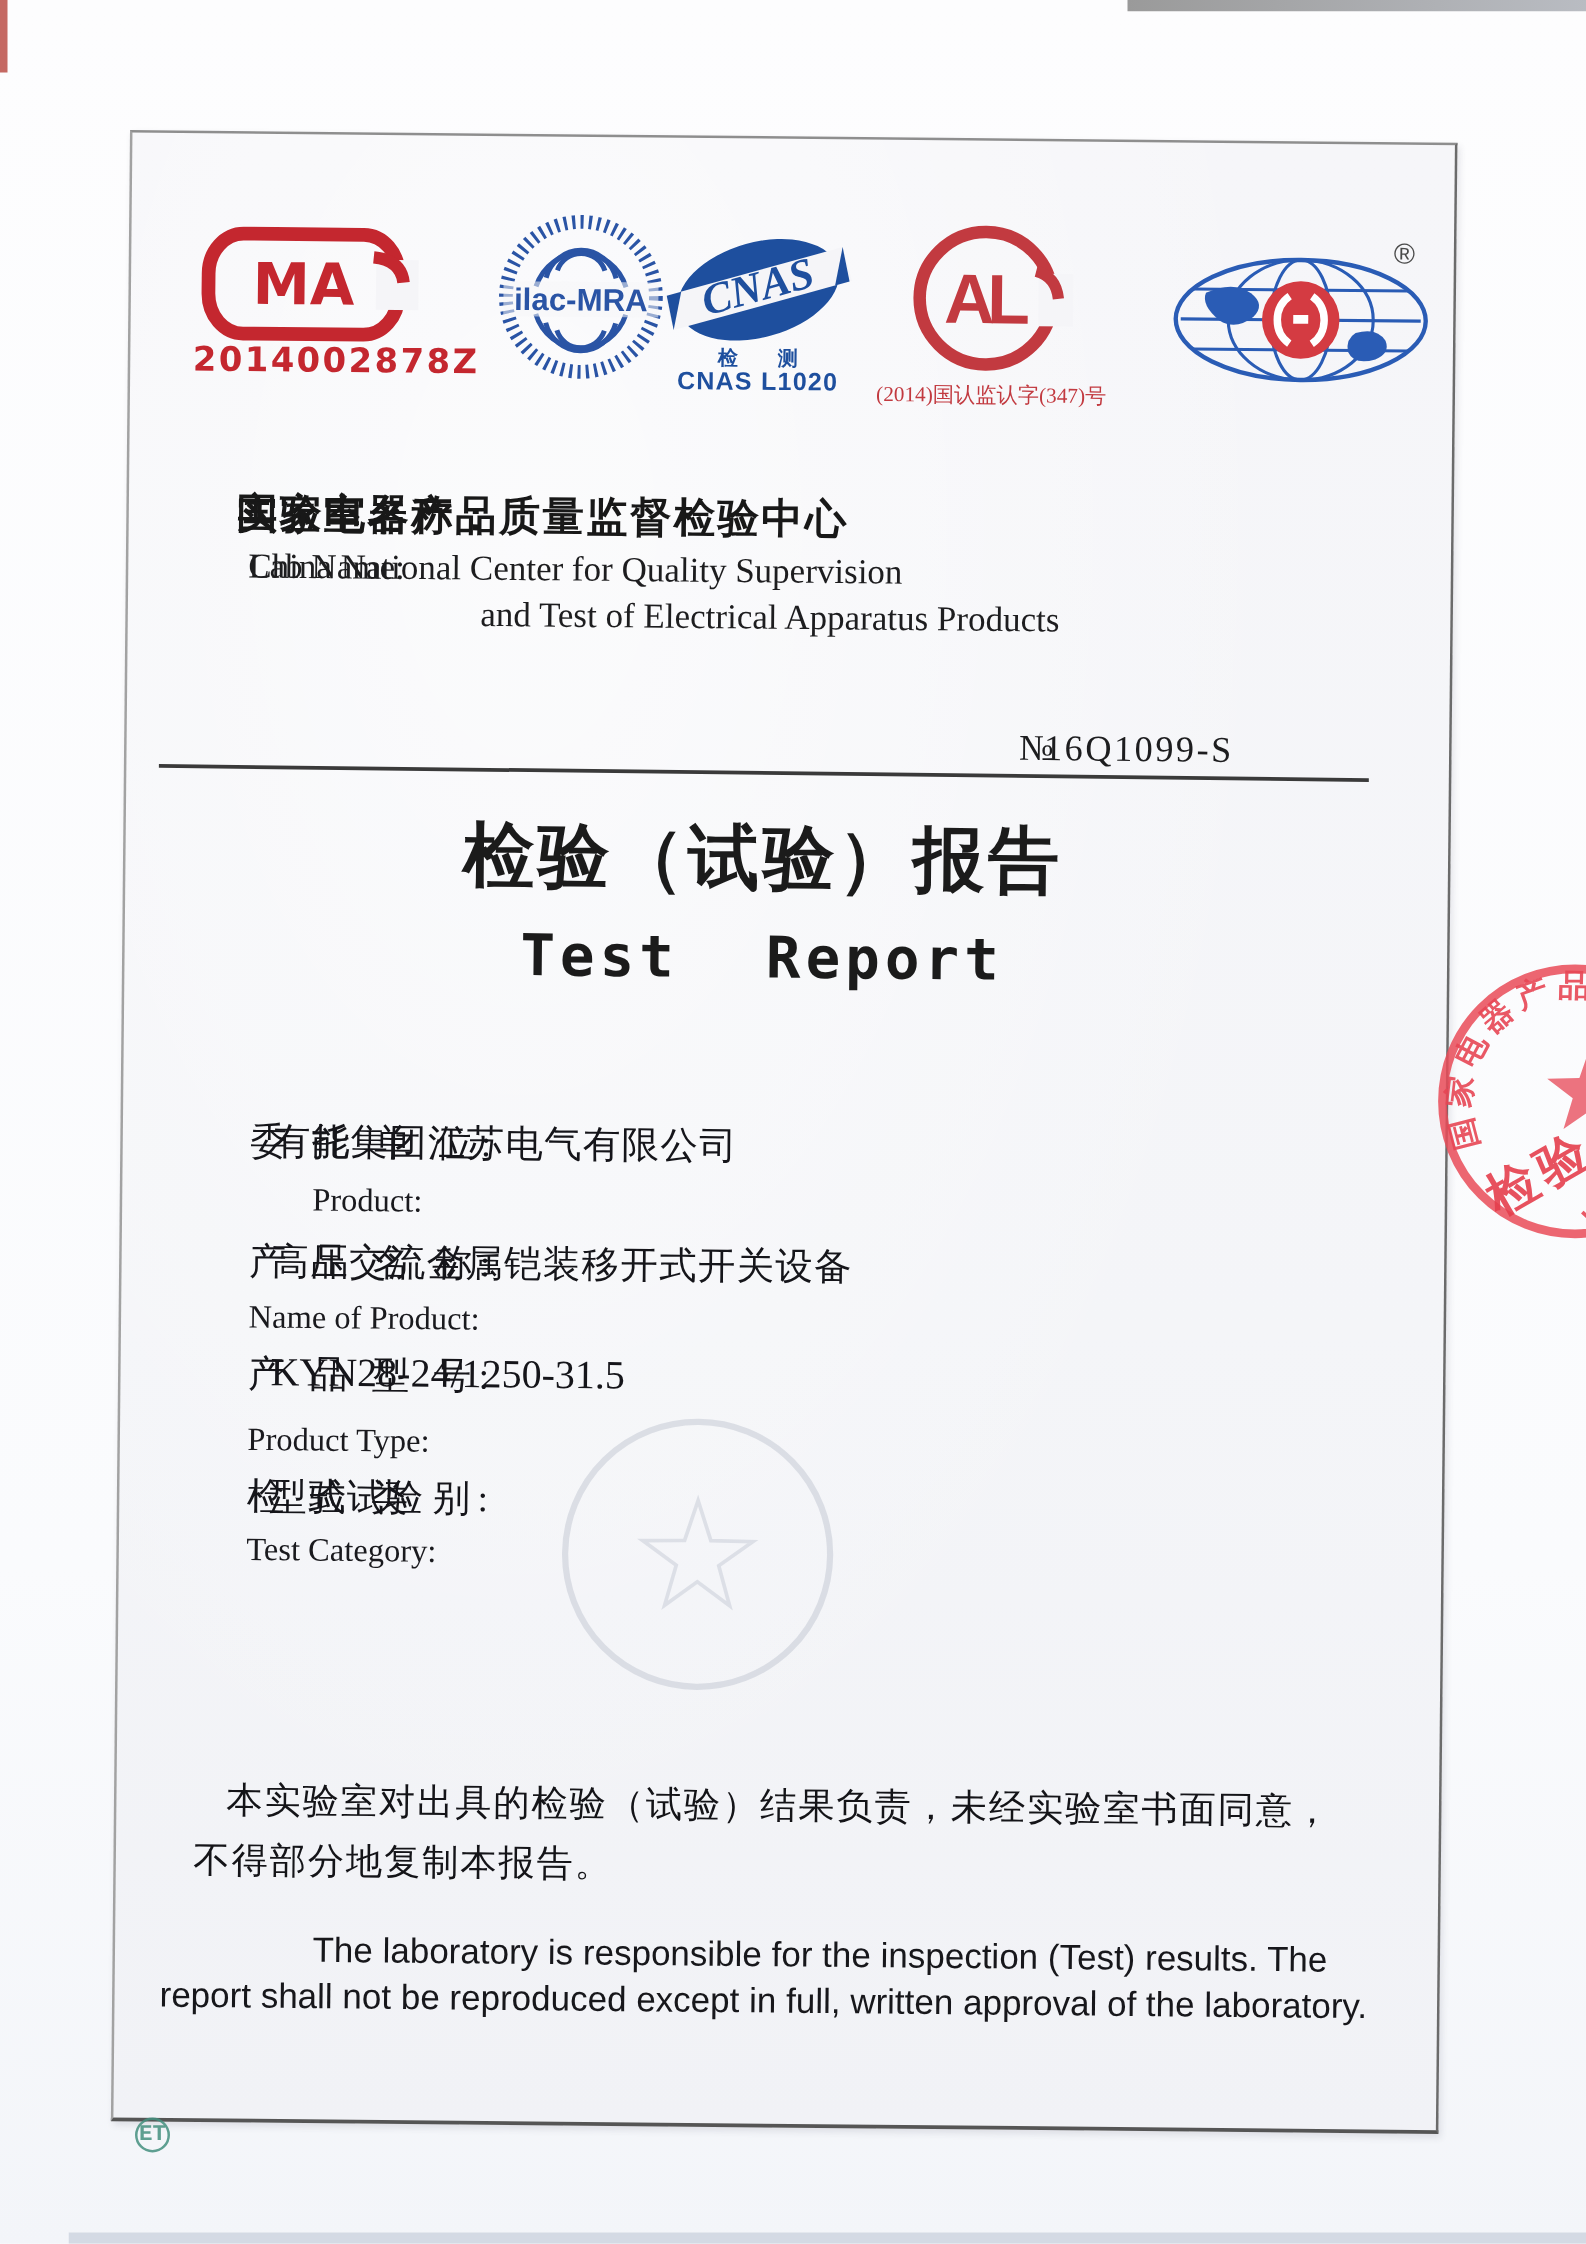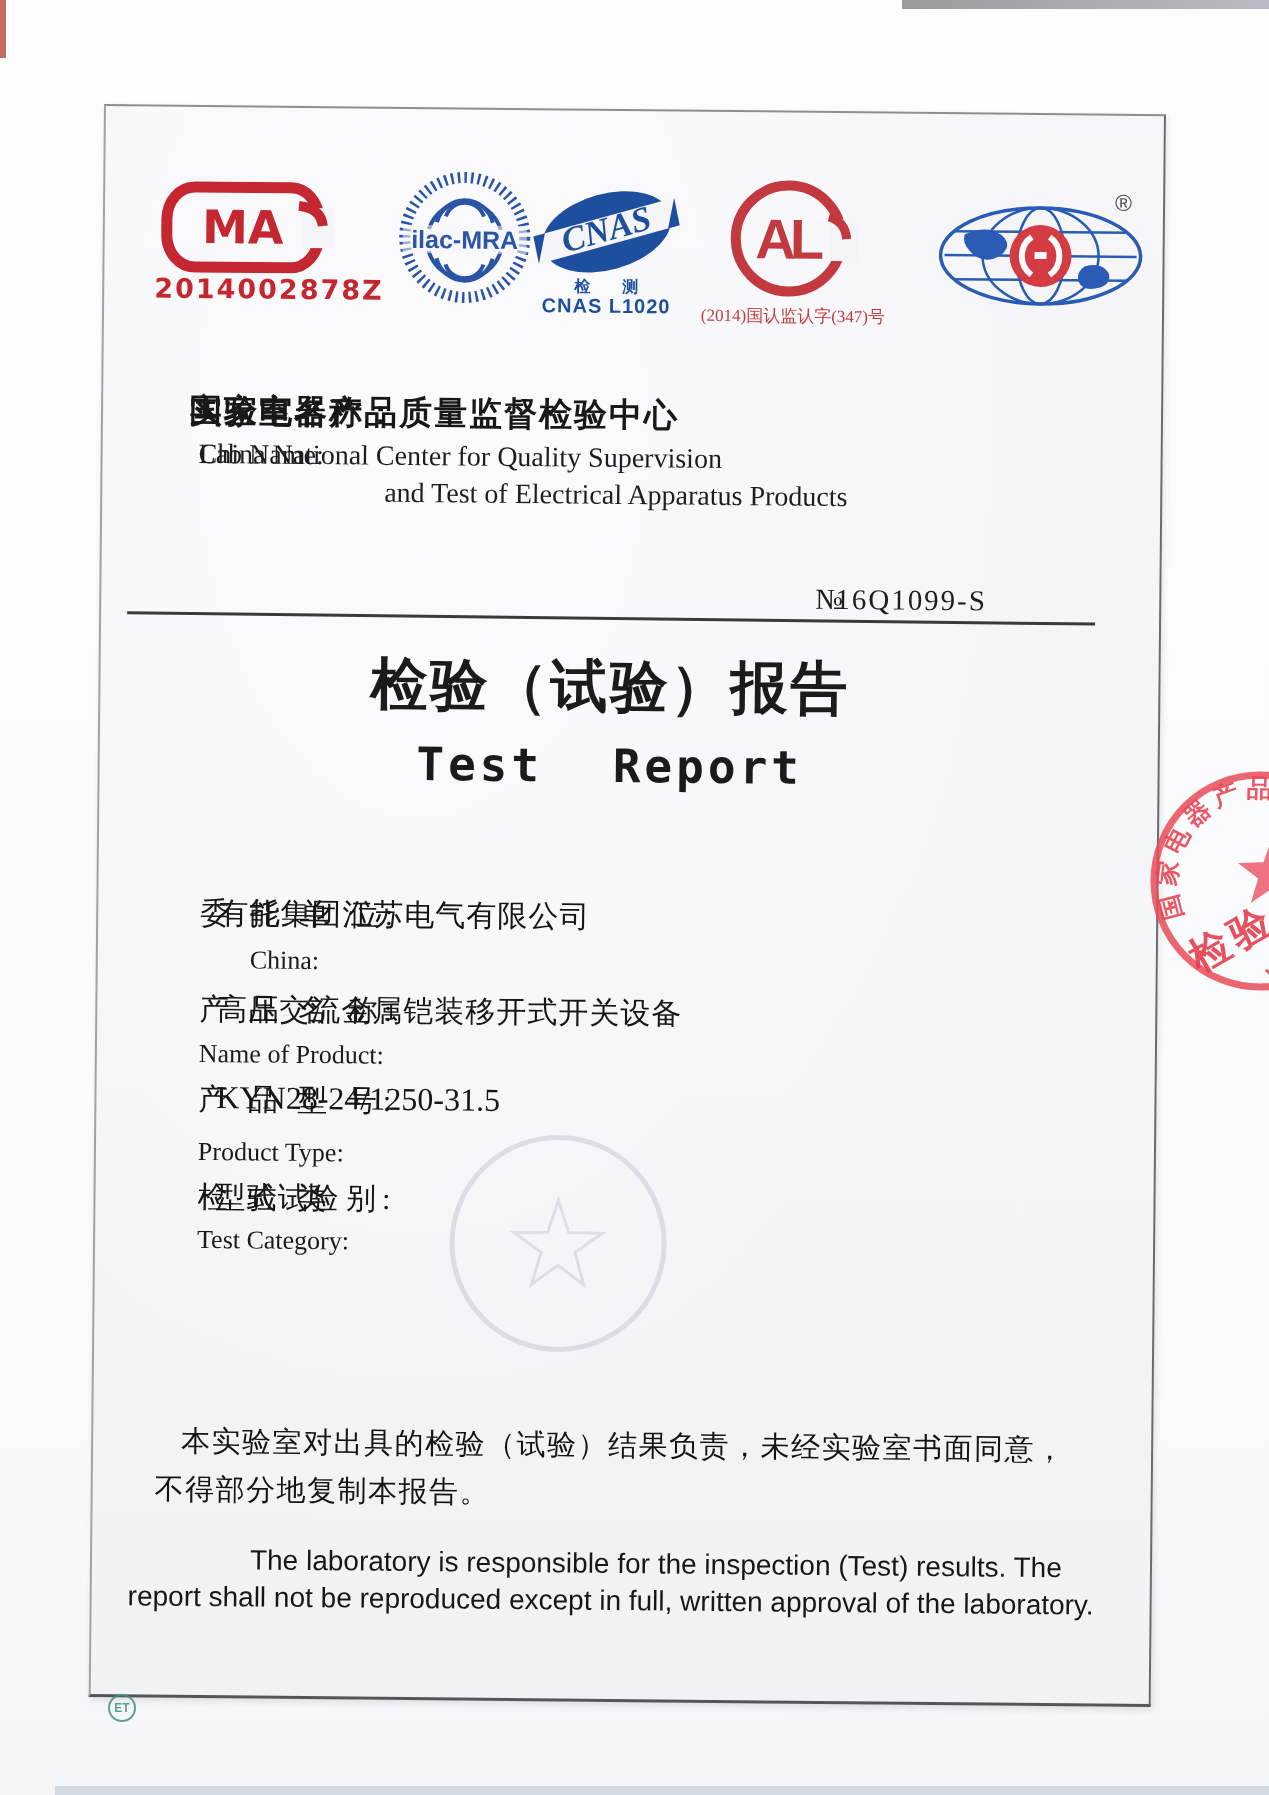--- a/index.html
+++ b/index.html
@@ -84,21 +84,21 @@
   .stmt-cn{left:36px;top:1310px;width:1000px;font-size:29px;line-height:48px;
     letter-spacing:1.5px;color:#141418;text-indent:26px;margin:0;}
   .stmt-en{left:36px;top:1434px;width:1006px;margin:0;
     font-family:"Liberation Sans",sans-serif;font-size:28px;line-height:37px;
     color:#17171b;text-indent:122px;}
 
   
   .red-stamp{position:absolute;left:1120px;top:736px;}
   .et-mark{position:absolute;left:108px;top:1694px;width:24px;height:24px;
     border:2px solid #44907f;border-radius:50%;color:#44907f;
-    font-family:Liberation Sans, sans-serif;font-size:12px;font-weight:bold;
+    font-family:Liberation Mono, monospace;font-size:18px;font-weight:bold;
     display:flex;align-items:center;justify-content:center;opacity:.85;}
 </style>
 </head>
 <body>
 
 <div class="artifact-top-right"></div>
 <div class="artifact-left-red"></div>
 <div class="artifact-bottom"></div>
 
 <div class="page">
@@ -179,21 +179,21 @@
 
   <svg class="watermark" width="230" height="230" viewBox="0 0 230 230">
     <circle cx="115" cy="115" r="106" fill="none" stroke="#c2c7d2" stroke-width="5"></circle>
     <polygon points="115,72 125.5,104 159,104.5 132,124 141,156 115,137 89,156 98,124 71,104.5 104.5,104" fill="none" stroke="#c6cbd6" stroke-width="3"></polygon>
   </svg>
 
   <div class="f-cn f1-cn">
     <span class="lbl">委 托 单 位:</span>
       <span class="val">有能集团江苏电气有限公司</span>
   </div>
-  <div class="f-en f1-en">China:</div>
+  <div class="f-en f1-en">Product:</div>
 
   <div class="f-cn f2-cn">
     <span class="lbl">产 品 名 称:</span>
       <span class="val">高压交流金属铠装移开式开关设备</span>
   </div>
   <div class="f-en f2-en">Name of Product:</div>
 
   <div class="f-cn f3-cn">
     <span class="lbl">产 品 型 号:</span>
       <span class="val">KYN28-24/1250-31.5</span>

